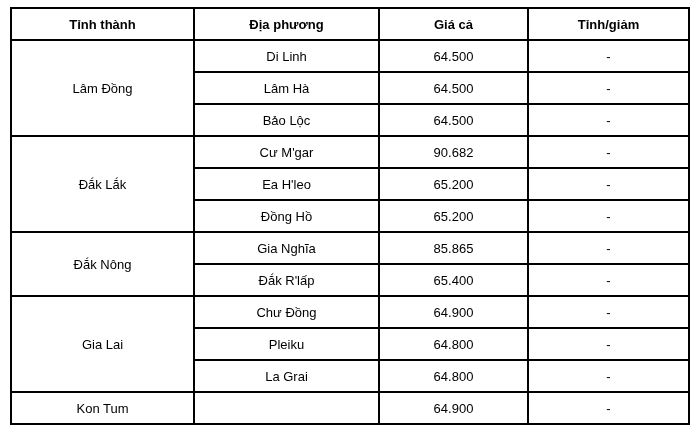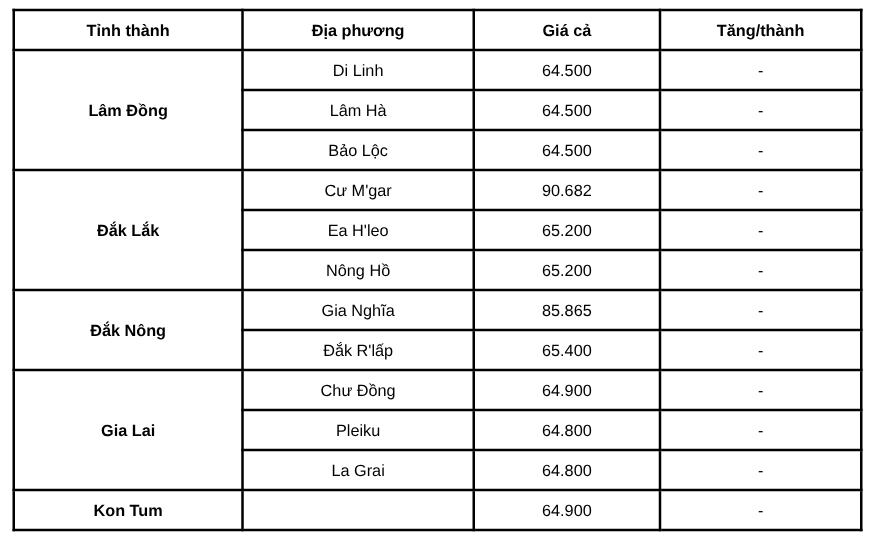--- a/index.html
+++ b/index.html
@@ -30,40 +30,40 @@
     vertical-align: middle;
     overflow: hidden;
     white-space: nowrap;
   }
   table.price-table th {
     font-weight: bold;
   }
   td.province-cell {
     text-align: left;
     padding-left: 8px;
-    font-weight: bold;
+    font-weight: normal;
   }
 </style>
 </head>
 <body>
 
 <div class="table-wrap">
   <table class="price-table">
     <colgroup>
       <col style="width:183px">
       <col style="width:185px">
       <col style="width:149px">
       <col style="width:161px">
     </colgroup>
     <thead>
       <tr>
         <th>Tỉnh thành</th>
         <th>Địa phương</th>
         <th>Giá cả</th>
-        <th>Tăng/thành</th>
+        <th>Tỉnh/giảm</th>
       </tr>
     </thead>
     <tbody>
 
       <tr>
         <td class="province-cell" rowspan="3">Lâm Đồng</td>
         <td>Di Linh</td>
         <td>64.500</td>
         <td>-</td>
       </tr>
@@ -83,21 +83,21 @@
         <td>Cư M'gar</td>
         <td>90.682</td>
         <td>-</td>
       </tr>
       <tr>
         <td>Ea H'leo</td>
         <td>65.200</td>
         <td>-</td>
       </tr>
       <tr>
-        <td>Nông Hồ</td>
+        <td>Đồng Hồ</td>
         <td>65.200</td>
         <td>-</td>
       </tr>
 
       <tr>
         <td class="province-cell" rowspan="2">Đắk Nông</td>
         <td>Gia Nghĩa</td>
         <td>85.865</td>
         <td>-</td>
       </tr>

